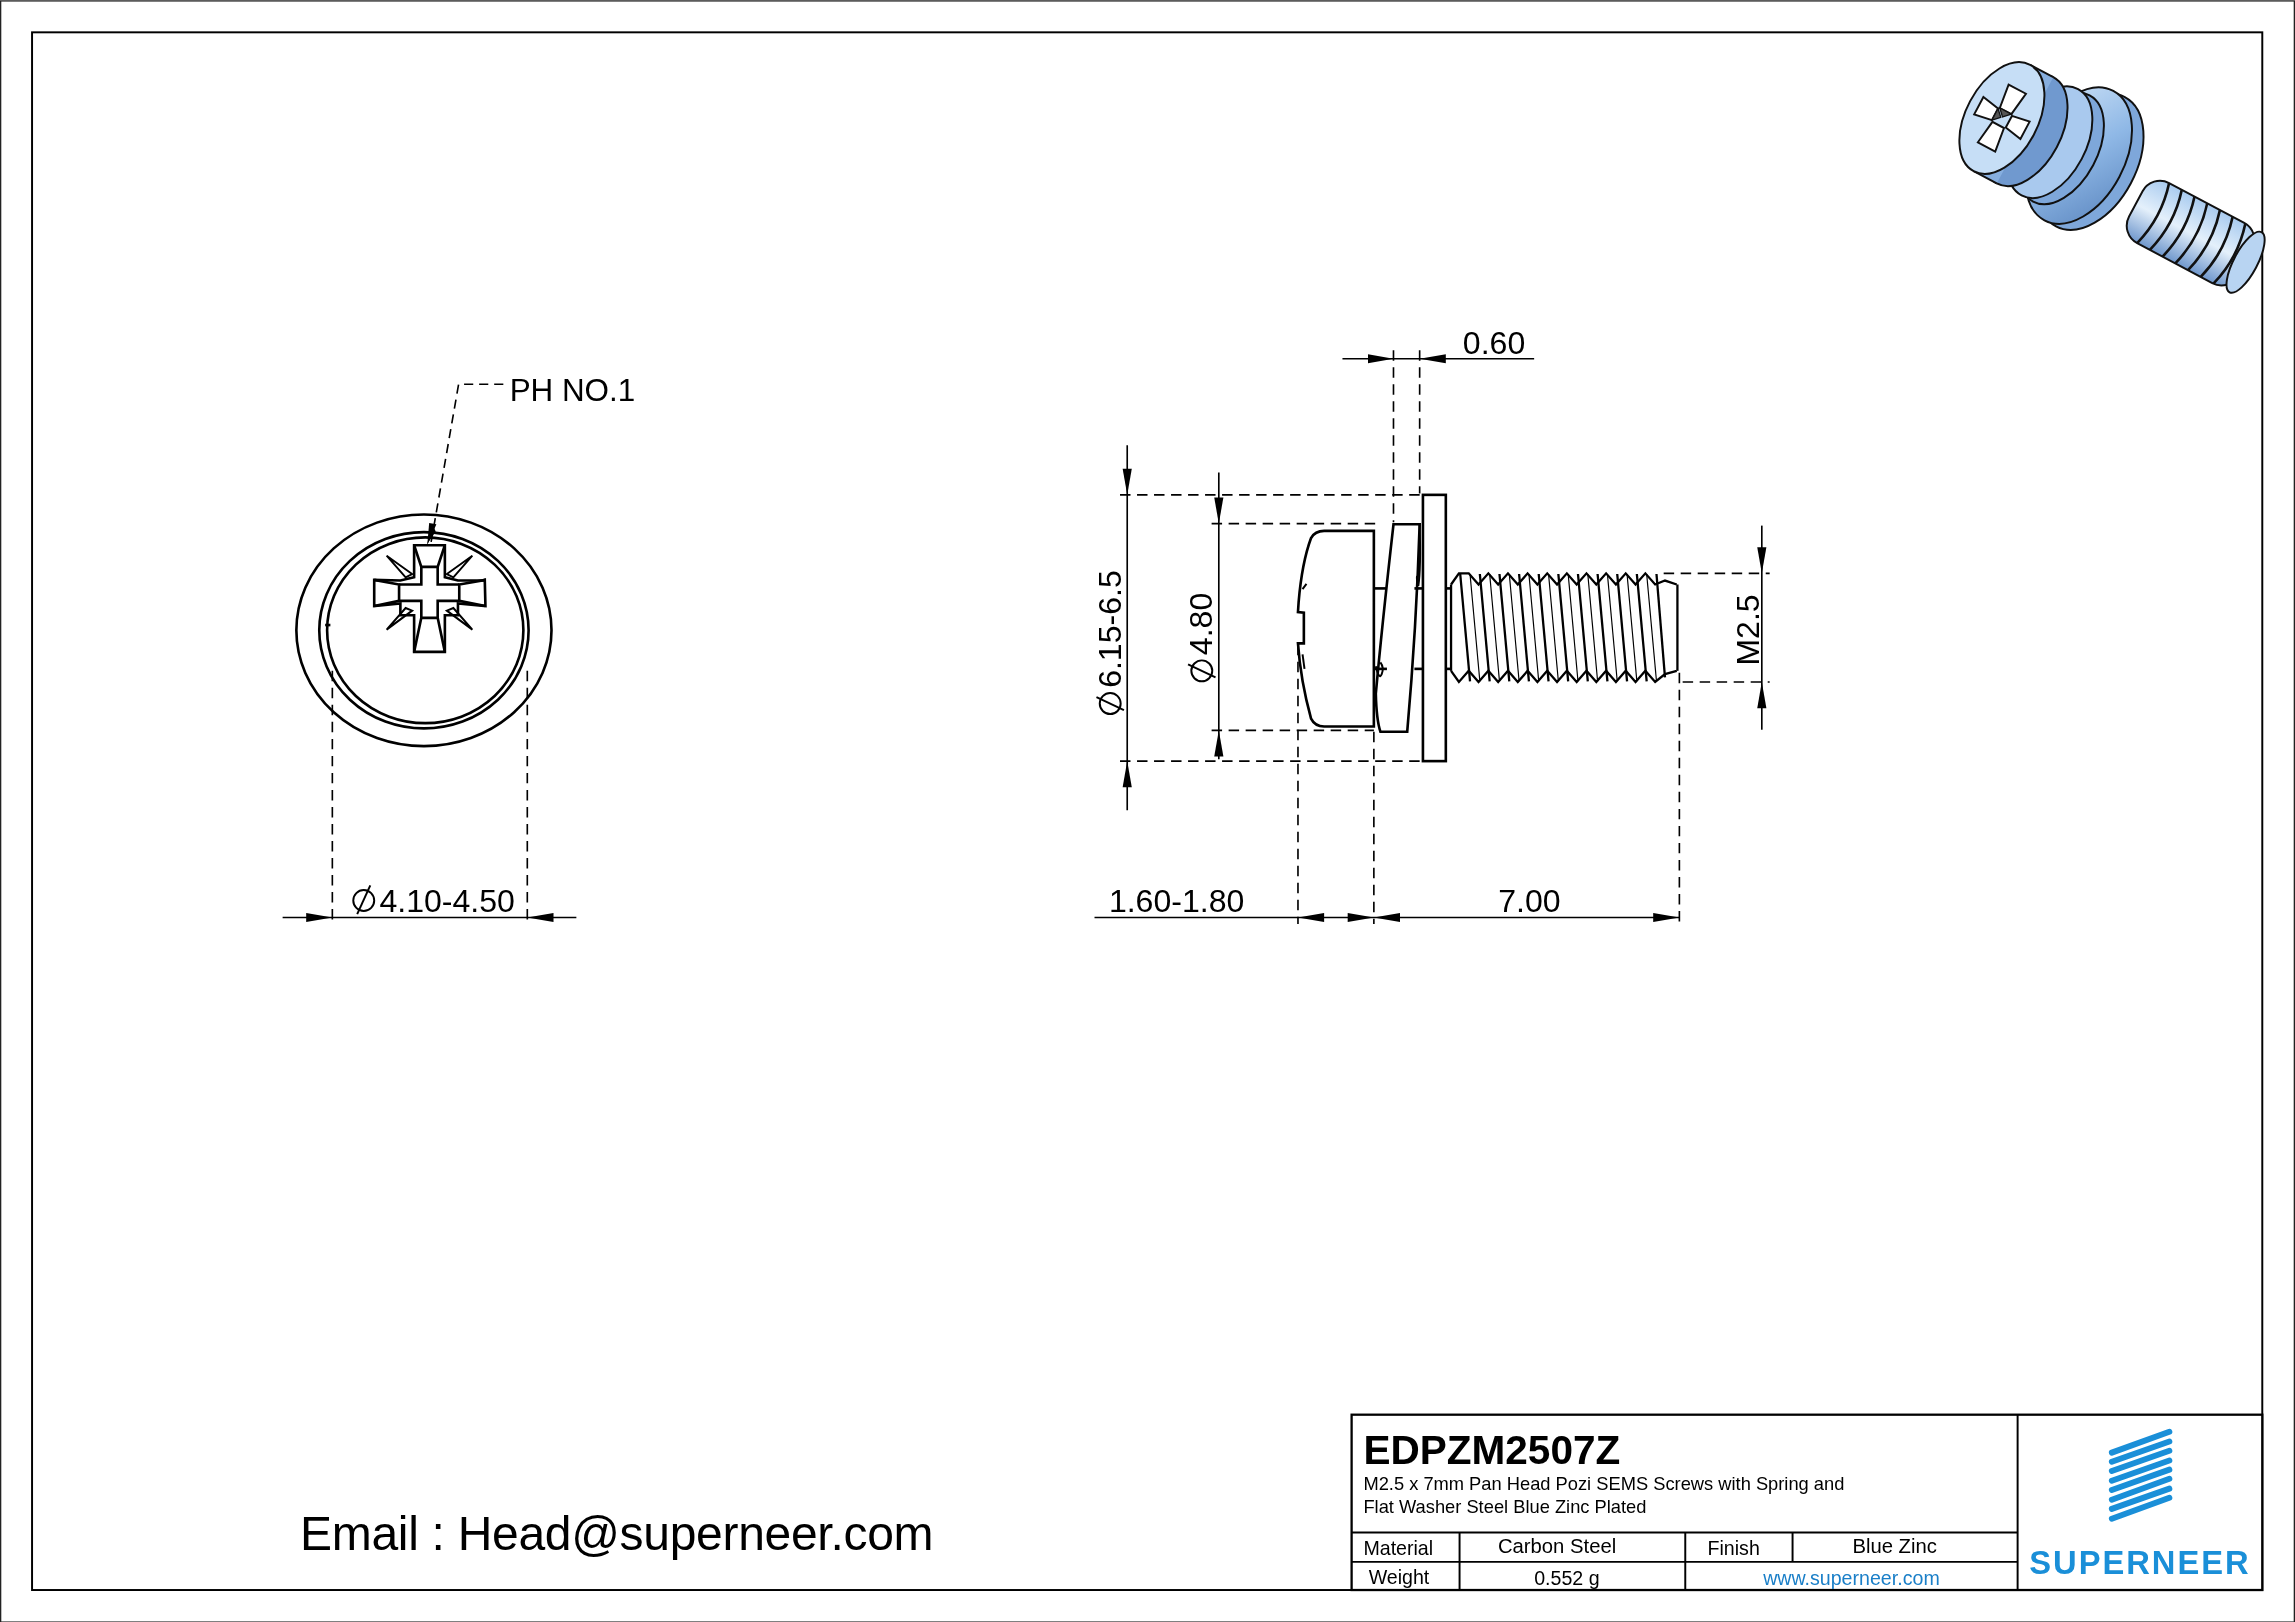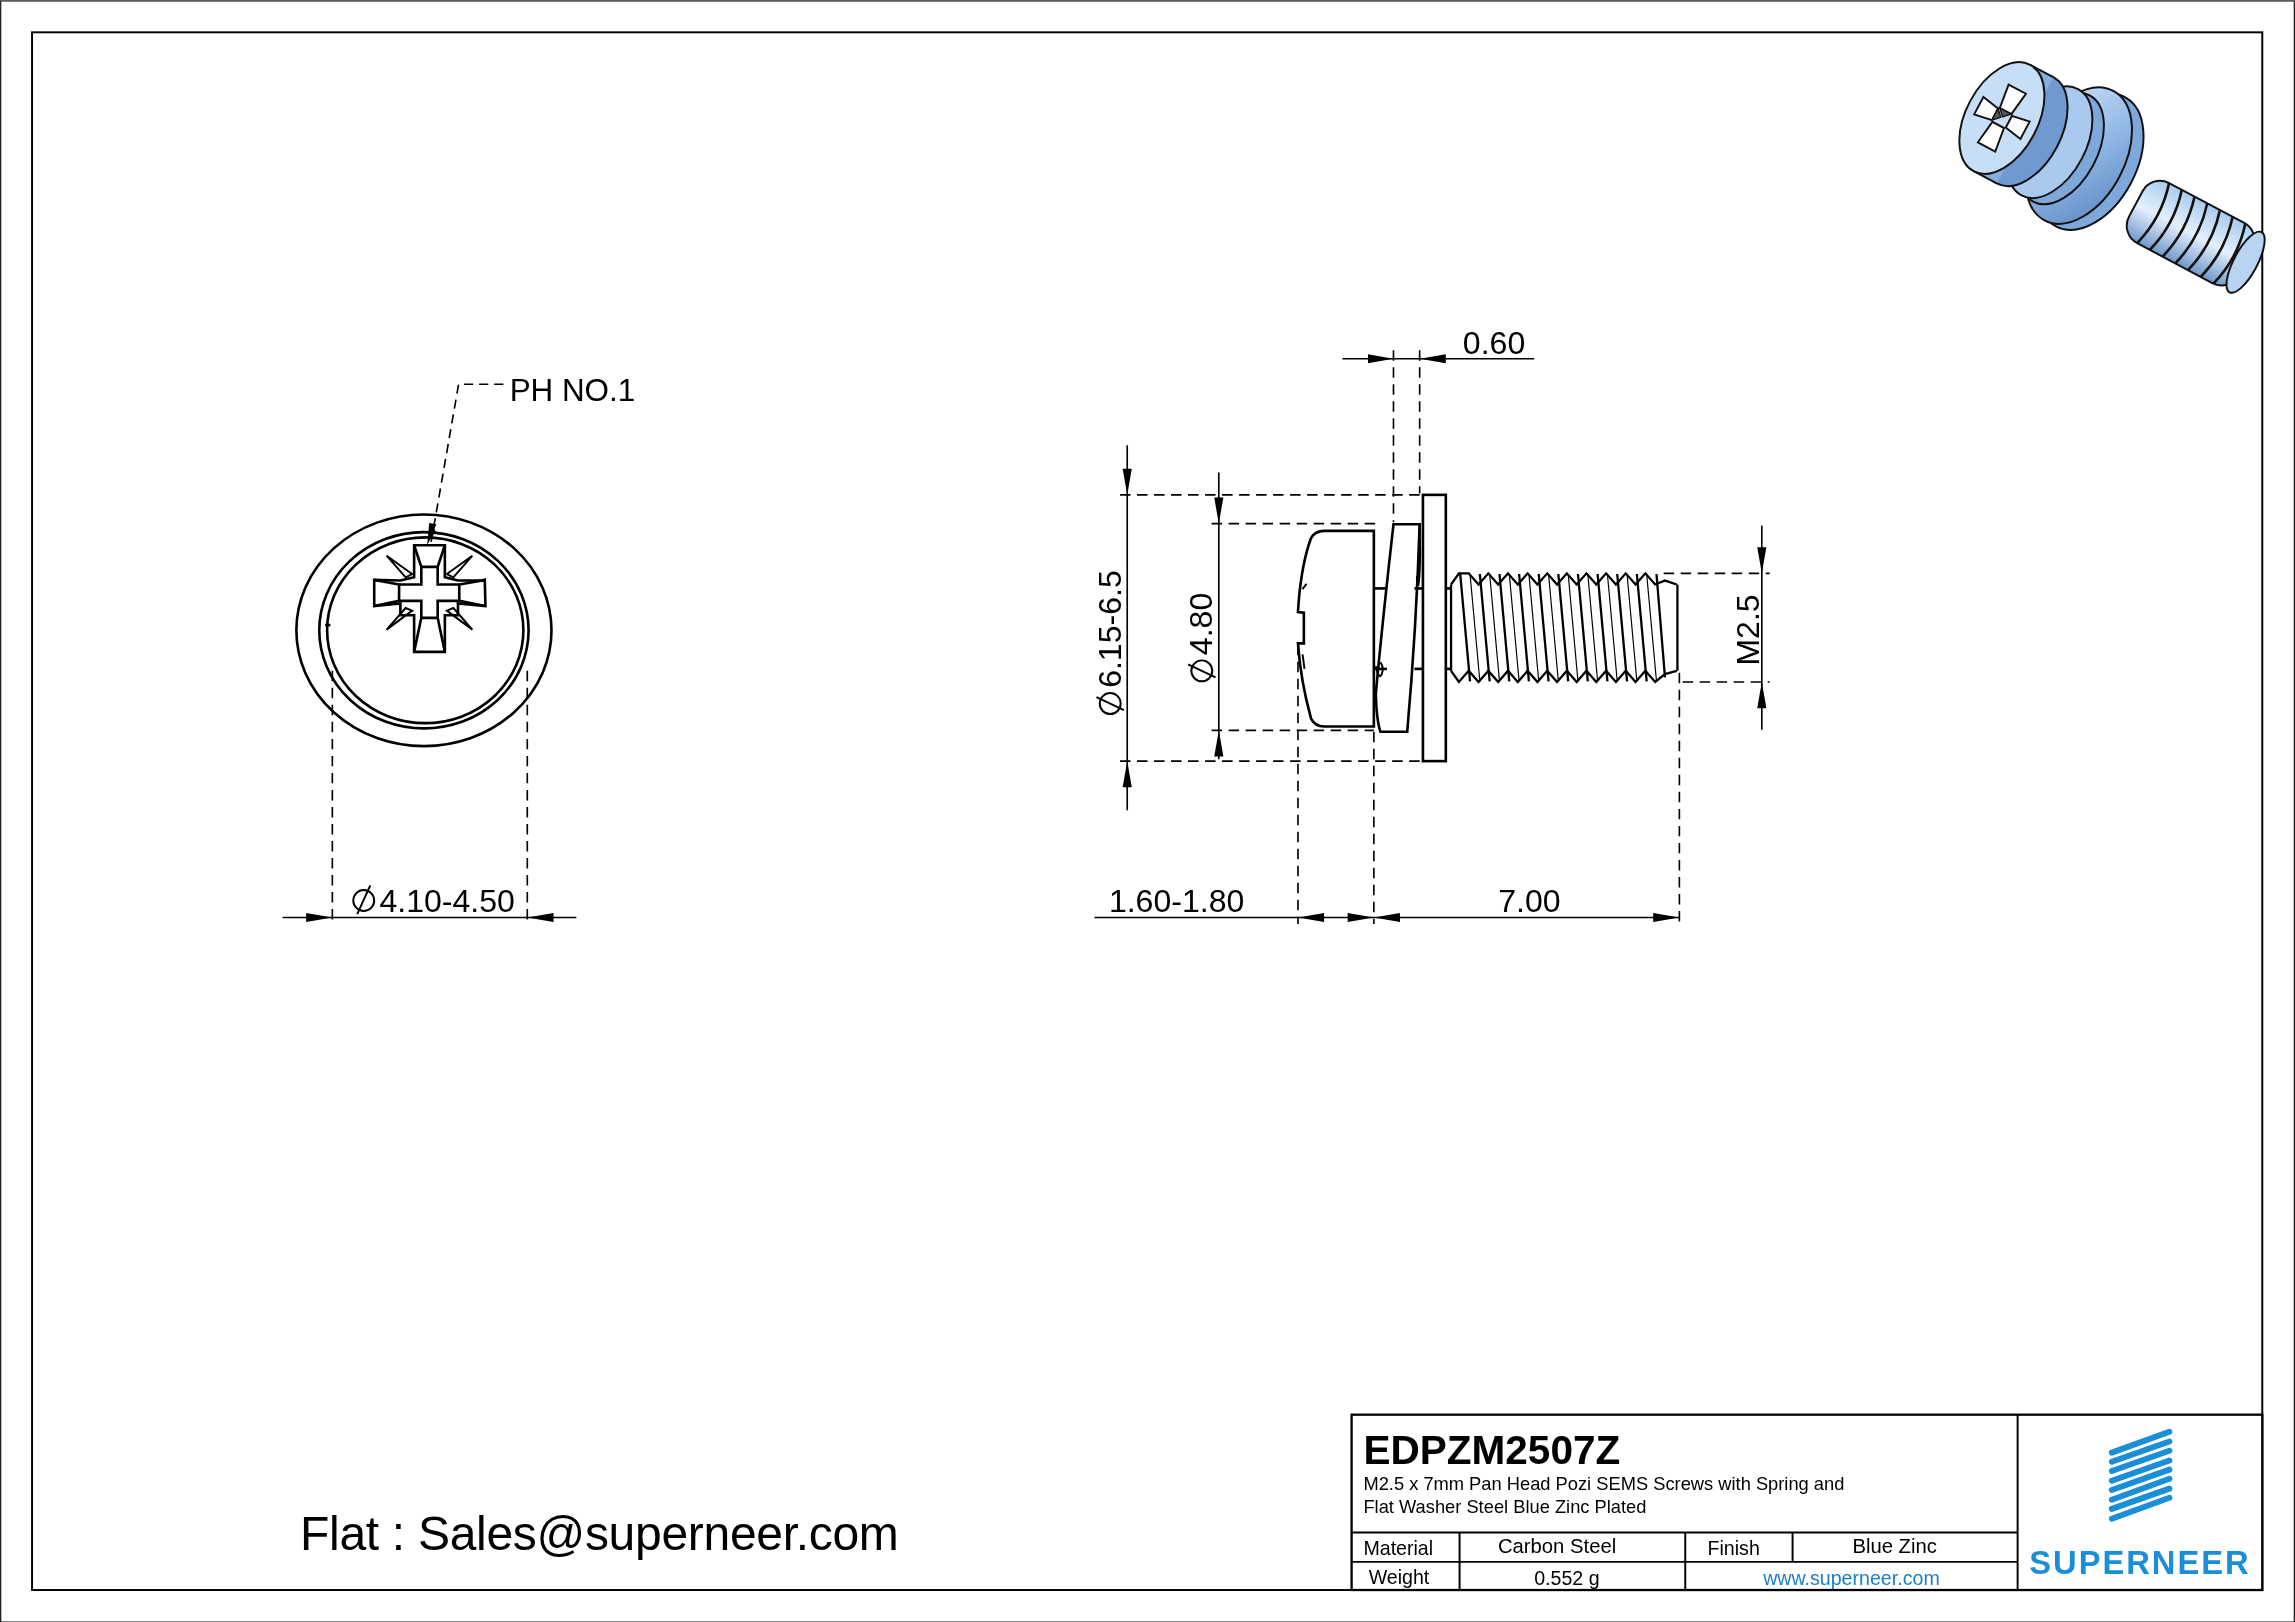--- a/index.html
+++ b/index.html
@@ -255,14 +255,14 @@
   <text x="2084" y="2377" font-size="30" fill="#000">Material</text>
   <text x="2380" y="2374" text-anchor="middle" font-size="31" fill="#000">Carbon Steel</text>
   <text x="2610" y="2377" font-size="30" fill="#000">Finish</text>
   <text x="2896" y="2374" text-anchor="middle" font-size="31" fill="#000">Blue Zinc</text>
   <text x="2092" y="2421" font-size="30" fill="#000">Weight</text>
   <text x="2395" y="2423" text-anchor="middle" font-size="30" fill="#000">0.552 g</text>
   <text x="2830" y="2423" text-anchor="middle" font-size="30" fill="#1a7fc8">www.superneer.com</text>
 </svg>
 </div>
 
-<div class="email">Flat : Sales@superneer.com</div>
+<div class="email">Email : Head@superneer.com</div>
 
 
 </body></html>

